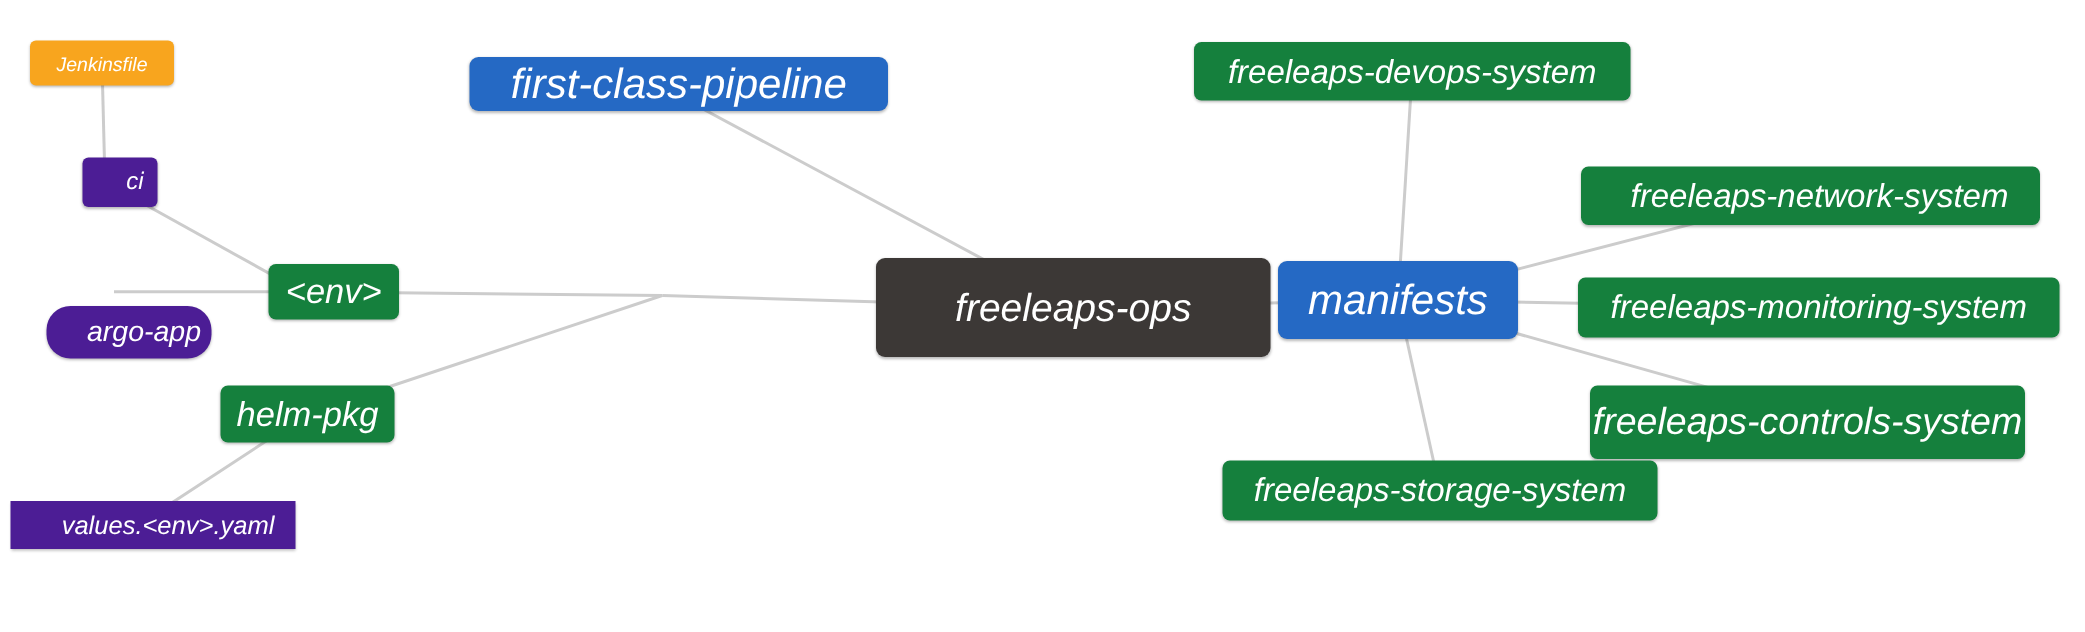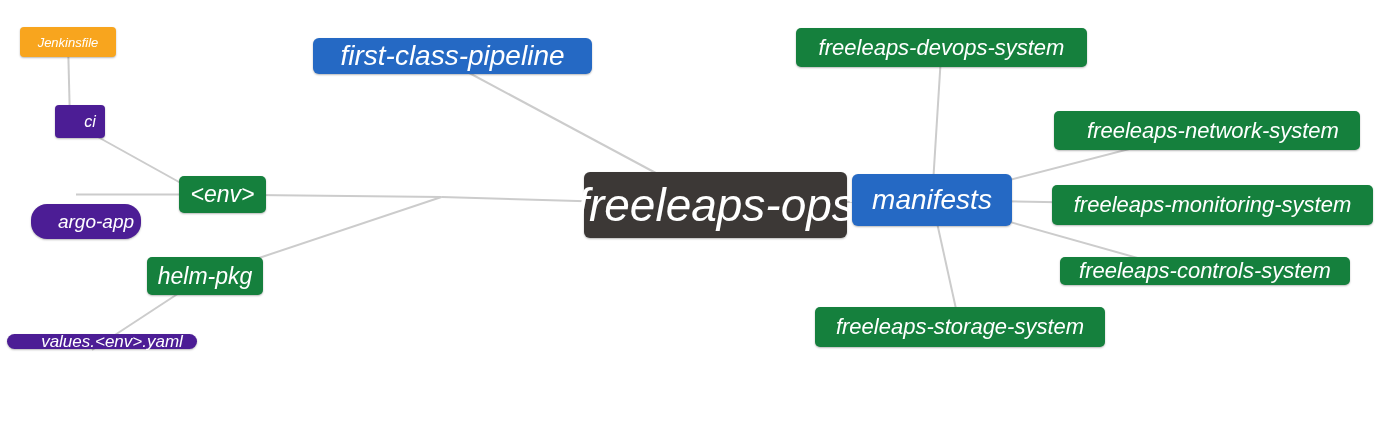--- a/index.html
+++ b/index.html
@@ -17,29 +17,29 @@
   .green{background:#15803d;}
   .red{background:#4c1d95;padding-left:20px;}
   .orange{background:#F8A51E;}
   .dark{background:#3C3836;}
 
   #n-jenkinsfile{left:20px;top:27px;width:96px;height:30px;font-size:13px;border-radius:4px;}
   #n-ci{left:55px;top:105px;width:30px;height:33px;font-size:16px;border-radius:4px;}
   #n-argo-app{left:31px;top:177px;width:90px;height:35px;font-size:19px;border-radius:16px;margin-top:27px;}
   #n-env{left:158px;top:176px;width:87px;height:37px;font-size:23px;margin-left:21px;}
   #n-helm-pkg{left:147px;top:257px;width:116px;height:38px;font-size:23px;}
-  #n-values{left:7px;top:334px;width:170px;height:15px;font-size:17px;border-radius:12px;}
+  #n-values{left:7px;top:334px;width:170px;height:32px;font-size:17px;border-radius:0;}
   #n-fcp{left:313px;top:38px;width:279px;height:36px;font-size:28px;border-radius:6px;}
   #n-service{left:316px;top:172px;width:251px;height:50px;font-size:28px;border-radius:6px;}
-  #n-ops{left:584px;top:172px;width:263px;height:66px;font-size:46px;border-radius:6px;}
+  #n-ops{left:584px;top:172px;width:263px;height:66px;font-size:26px;border-radius:6px;}
   #n-manifests{left:852px;top:174px;width:160px;height:52px;font-size:28px;border-radius:6px;}
   #n-devops{left:796px;top:28px;width:291px;height:39px;font-size:22px;}
   #n-network{left:1054px;top:111px;width:294px;height:39px;font-size:22px;padding-left:12px;}
   #n-monitoring{left:1052px;top:185px;width:321px;height:40px;font-size:22px;}
-  #n-controls{left:1060px;top:257px;width:290px;height:28px;font-size:22px;}
+  #n-controls{left:1060px;top:257px;width:290px;height:49px;font-size:25px;}
   #n-storage{left:815px;top:307px;width:290px;height:40px;font-size:22px;}
 </style>
 </head>
 <body>
 
 <div id="canvas">
   <svg id="edge-layer" xmlns="http://www.w3.org/2000/svg">
       <line x1="68" y1="42" x2="70" y2="121.5" stroke="#CCCCCC" stroke-width="2"></line>
       <line x1="70" y1="121.5" x2="201.5" y2="194.5" stroke="#CCCCCC" stroke-width="2"></line>
       <line x1="76" y1="194.5" x2="201.5" y2="194.5" stroke="#CCCCCC" stroke-width="2"></line>

